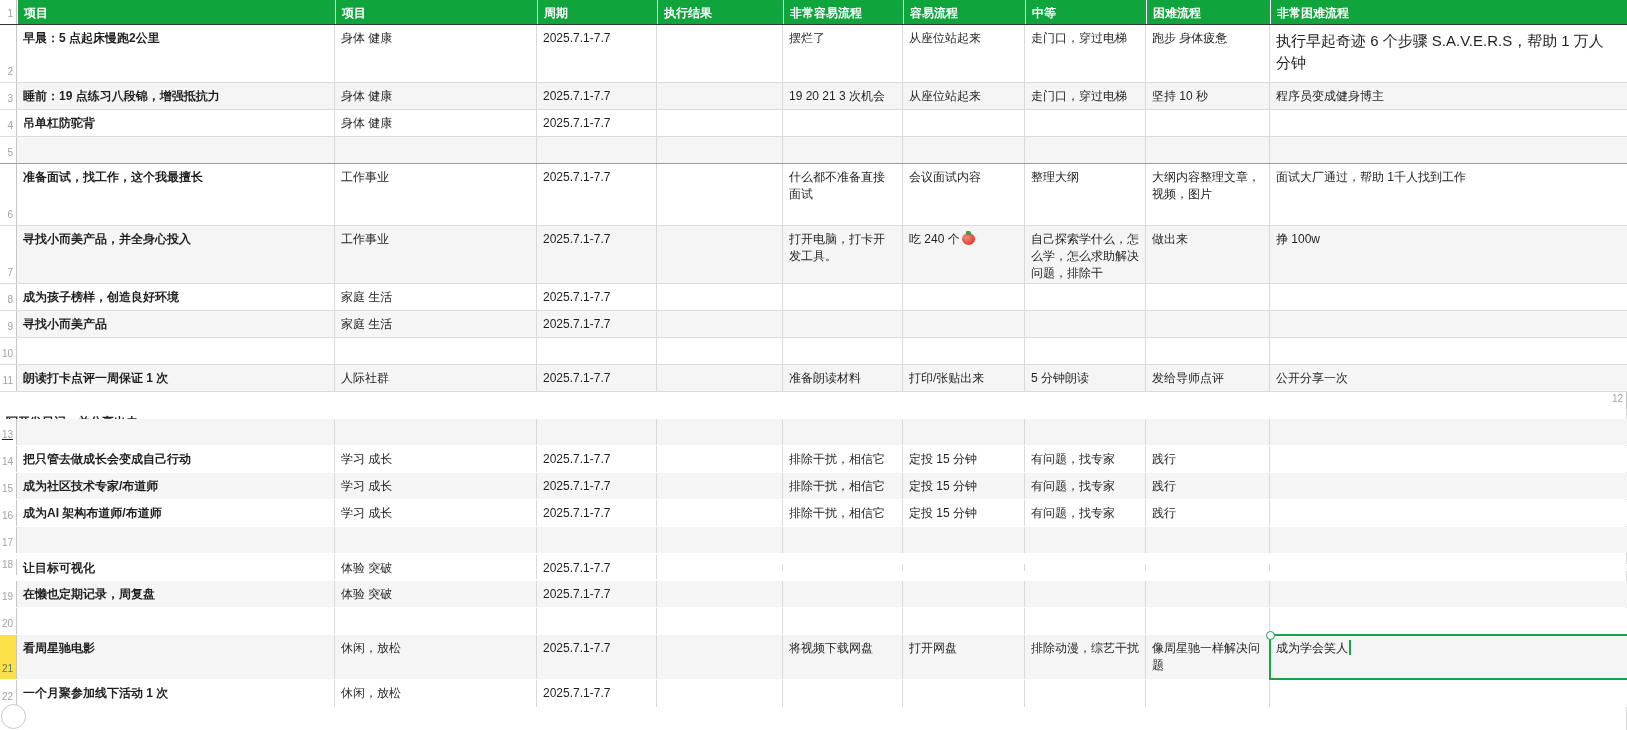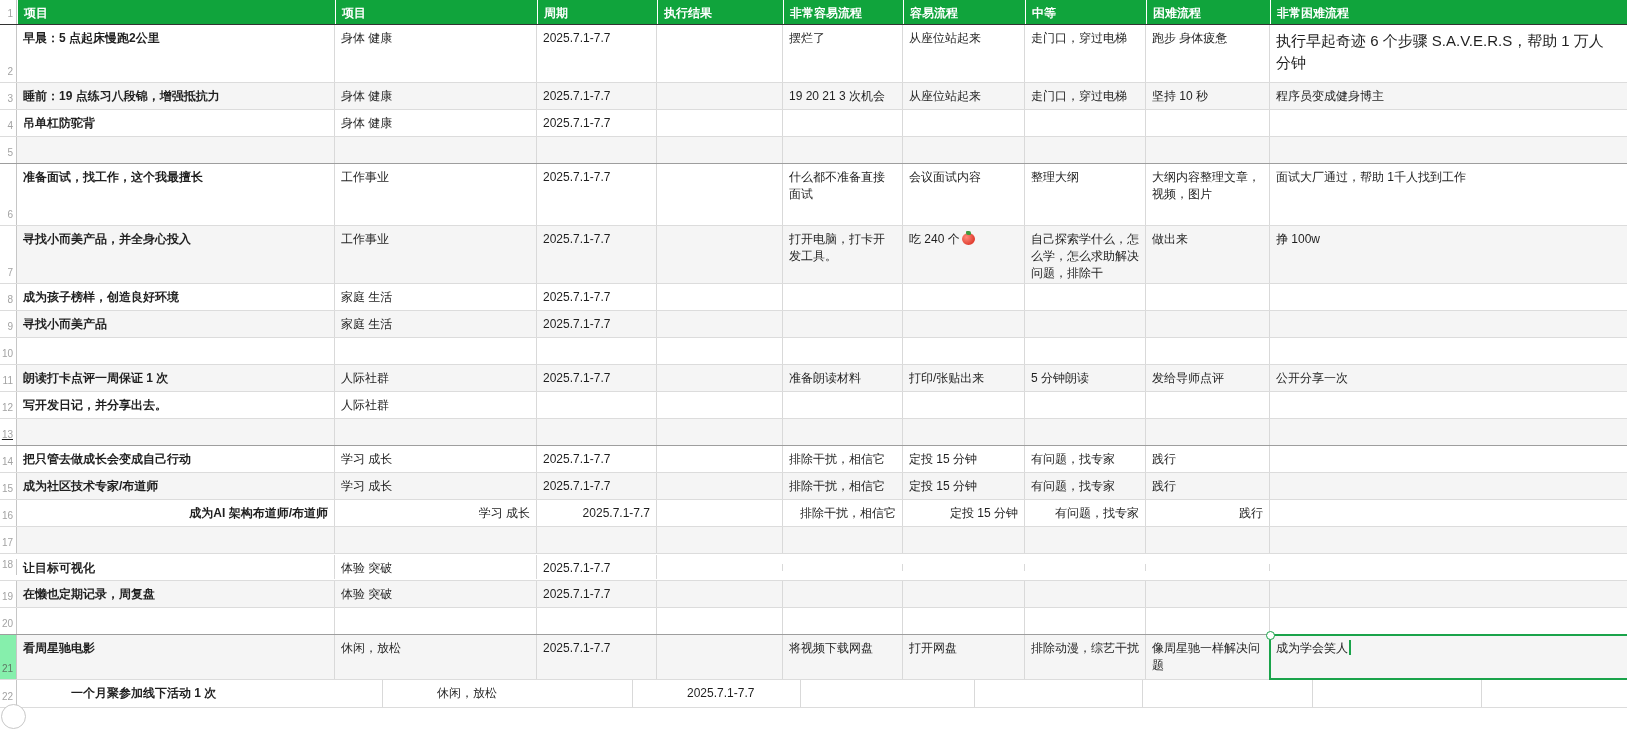--- a/index.html
+++ b/index.html
@@ -8,21 +8,21 @@
     font-family:"Liberation Sans","DejaVu Sans",sans-serif;color:#1f1f1f;font-size:12px;
   }
   .row{display:flex;box-sizing:border-box;border-bottom:1px solid #dcdcdc;background:#fff;}
   .row.alt .cell{background:#f5f5f5;}
   .row.sep{border-bottom-color:#9e9e9e;}
   .gutter{
     flex:0 0 17px;box-sizing:border-box;border-right:1px solid #c6c6c6;background:#fff;
     display:flex;justify-content:flex-end;align-items:flex-end;
     padding:0 3px 5px 0;font-size:10px;color:#a3a3a3;
   }
-  .row.selected .gutter{background:#86efac;color:#5e7a65;}
+  .row.selected .gutter{background:#fde047;color:#5e7a65;}
   .cell{
     box-sizing:border-box;border-right:1px solid #d9d9d9;background:#fff;
     padding:5px 6px 2px 6px;line-height:17px;overflow:hidden;
     white-space:pre-line;word-break:break-all;
   }
   .w-a{flex:0 0 318px}.w-b{flex:0 0 202px}.w-c{flex:0 0 120px}.w-d{flex:0 0 126px}
   .w-e{flex:0 0 120px}.w-f{flex:0 0 122px}.w-g{flex:0 0 121px}.w-h{flex:0 0 124px}.w-i{flex:0 0 460px}
   .bold{font-weight:bold;}
   .big{font-size:15px;line-height:22px;}
   .header-row{height:25px;border-bottom:1px solid #333;}
@@ -171,21 +171,21 @@
       <div class="cell w-a bold"><span>朗读打卡点评一周保证 1 次</span></div>
       <div class="cell w-b"><span>人际社群</span></div>
       <div class="cell w-c"><span>2025.7.1-7.7</span></div>
       <div class="cell w-d"></div>
       <div class="cell w-e"><span>准备朗读材料</span></div>
       <div class="cell w-f"><span>打印/张贴出来</span></div>
       <div class="cell w-g"><span>5 分钟朗读</span></div>
       <div class="cell w-h"><span>发给导师点评</span></div>
       <div class="cell w-i"><span>公开分享一次</span></div>
     </div>
-    <div class="row" style="height: 27px;">
+    <div class="row" style="height: 27px; flex-direction: column;">
       <div class="gutter">12</div>
       <div class="cell w-a bold"><span>写开发日记，并分享出去。</span></div>
       <div class="cell w-b"><span>人际社群</span></div>
       <div class="cell w-c"></div>
       <div class="cell w-d"></div>
       <div class="cell w-e"></div>
       <div class="cell w-f"></div>
       <div class="cell w-g"></div>
       <div class="cell w-h"></div>
       <div class="cell w-i"></div>
@@ -219,21 +219,21 @@
       <div class="cell w-a bold"><span>成为社区技术专家/布道师</span></div>
       <div class="cell w-b"><span>学习 成长</span></div>
       <div class="cell w-c"><span>2025.7.1-7.7</span></div>
       <div class="cell w-d"></div>
       <div class="cell w-e"><span>排除干扰，相信它</span></div>
       <div class="cell w-f"><span>定投 15 分钟</span></div>
       <div class="cell w-g"><span>有问题，找专家</span></div>
       <div class="cell w-h"><span>践行</span></div>
       <div class="cell w-i"></div>
     </div>
-    <div class="row" style="height: 27px; text-align: right;">
+    <div class="row" style="height: 27px;">
       <div class="gutter">16</div>
       <div class="cell w-a bold"><span>成为AI 架构布道师/布道师</span></div>
       <div class="cell w-b"><span>学习 成长</span></div>
       <div class="cell w-c"><span>2025.7.1-7.7</span></div>
       <div class="cell w-d"></div>
       <div class="cell w-e"><span>排除干扰，相信它</span></div>
       <div class="cell w-f"><span>定投 15 分钟</span></div>
       <div class="cell w-g"><span>有问题，找专家</span></div>
       <div class="cell w-h"><span>践行</span></div>
       <div class="cell w-i"></div>
@@ -291,21 +291,21 @@
       <div class="cell w-a bold"><span>看周星驰电影</span></div>
       <div class="cell w-b"><span>休闲，放松</span></div>
       <div class="cell w-c"><span>2025.7.1-7.7</span></div>
       <div class="cell w-d"></div>
       <div class="cell w-e"><span>将视频下载网盘</span></div>
       <div class="cell w-f"><span>打开网盘</span></div>
       <div class="cell w-g"><span>排除动漫，综艺干扰</span></div>
       <div class="cell w-h"><span>像周星驰一样解决问题</span></div>
       <div class="cell w-i editing"><span>成为学会笑人</span><span class="caret"></span><span class="edit-border"><span class="edit-handle"></span></span></div>
     </div>
-    <div class="row" style="height: 28px; gap: 48px;">
+    <div class="row" style="height: 28px;">
       <div class="gutter">22</div>
       <div class="cell w-a bold"><span>一个月聚参加线下活动 1 次</span></div>
       <div class="cell w-b"><span>休闲，放松</span></div>
       <div class="cell w-c"><span>2025.7.1-7.7</span></div>
       <div class="cell w-d"></div>
       <div class="cell w-e"></div>
       <div class="cell w-f"></div>
       <div class="cell w-g"></div>
       <div class="cell w-h"></div>
       <div class="cell w-i"></div>

